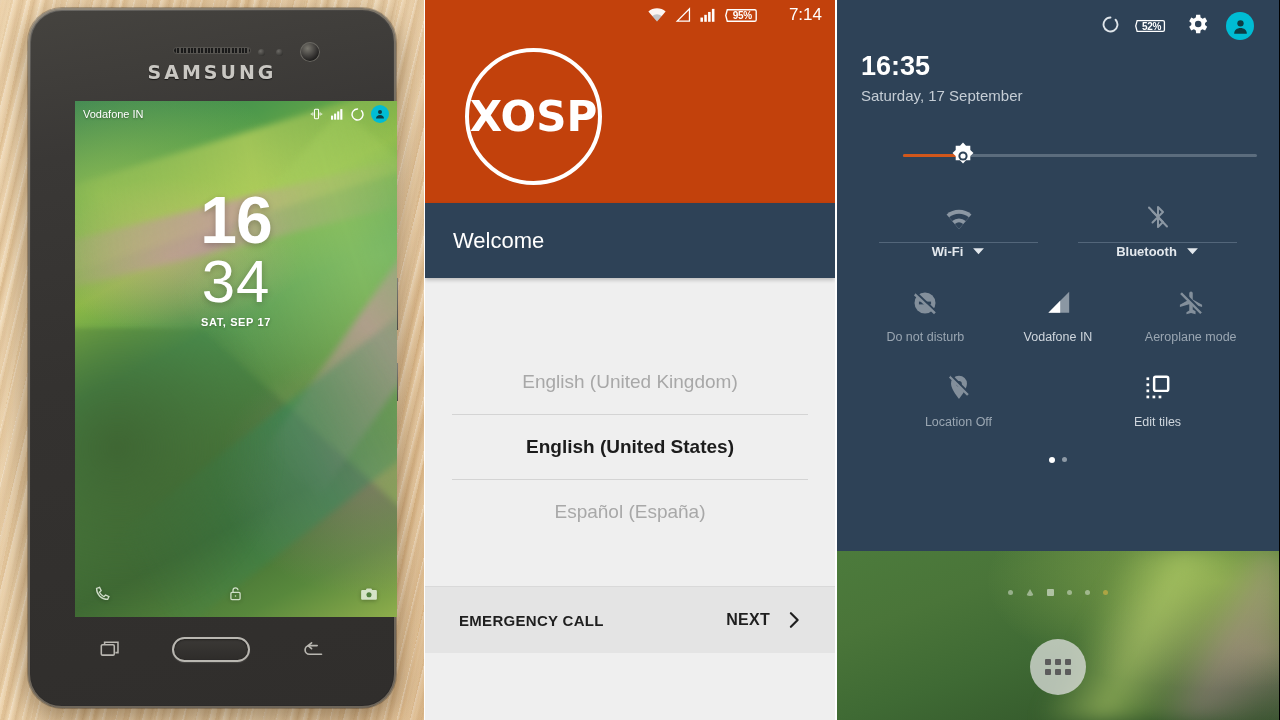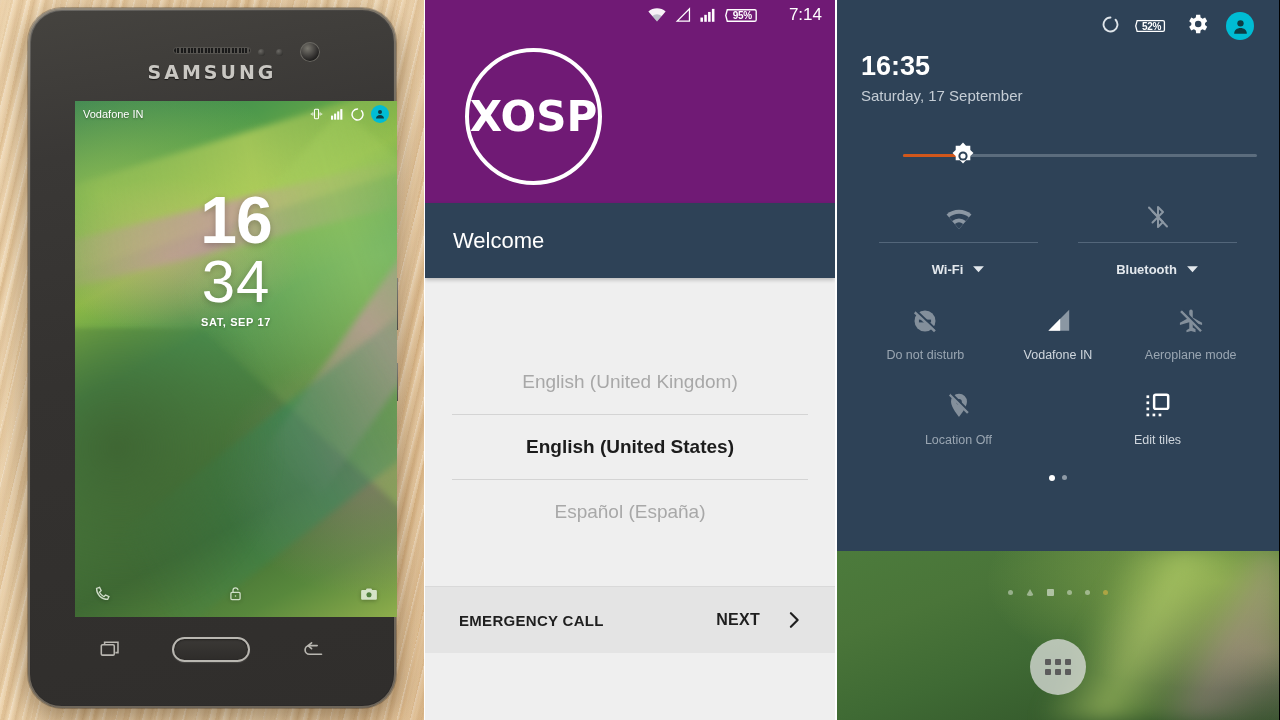--- a/index.html
+++ b/index.html
@@ -189,21 +189,21 @@
   .panel-setup {
     position: relative;
     width: 411px; height: 720px;
     background: #efefef;
     overflow: hidden;
     border-left: 1px solid #ffffff;
   }
   .su-hero {
     position: relative;
     height: 203px;
-    background: #701a75;
+    background: #c2410c;
   }
   .su-statusbar {
     height: 30px;
     display: flex; align-items: center; justify-content: flex-end;
     gap: 8px;
     padding-right: 13px;
     color: #ffffff;
   }
   .su-statusbar svg { display:block; }
   .su-battery {
@@ -264,21 +264,21 @@
     height: 67px;
     background: #e4e4e4;
     border-top: 1px solid #d9d9d9;
     display: flex; align-items: center; justify-content: space-between;
     padding: 0 34px;
   }
   .su-emergency {
     font-size: 15px; font-weight: 700; color: #1f1f1f; letter-spacing: 0.3px;
   }
   .su-next {
-    display: flex; align-items: center; gap: 28px;
+    display: flex; align-items: center; gap: 18px;
     font-size: 16px; font-weight: 700; color: #1f1f1f; letter-spacing: 0.3px;
   }
   .su-next svg { display:block; }
 
   
   .panel-qs {
     position: relative;
     width: 444px; height: 720px;
     overflow: hidden;
     background: #c2410c;
@@ -345,21 +345,21 @@
     display: flex;
   }
   .qs-tile-wide {
     flex: 1;
     display: flex; flex-direction: column; align-items: center;
     padding: 0 20px;
   }
   .qs-tile-wide .ico { height: 34px; display:flex; align-items:flex-end; justify-content:center; }
   .qs-divider { width: 100%; height: 1px; background: #53667a; margin-top: 11px; }
   .qs-wide-label {
-    margin-top: 19px;
+    margin-top: 1px;
     display: flex; align-items: flex-start; gap: 9px;
     color: #e3e8ed; font-size: 13px; font-weight: 700;
   }
   .qs-row {
     display: flex;
     margin-top: 28px;
   }
   .qs-tile {
     flex: 1;
     display: flex; flex-direction: column; align-items: center;

